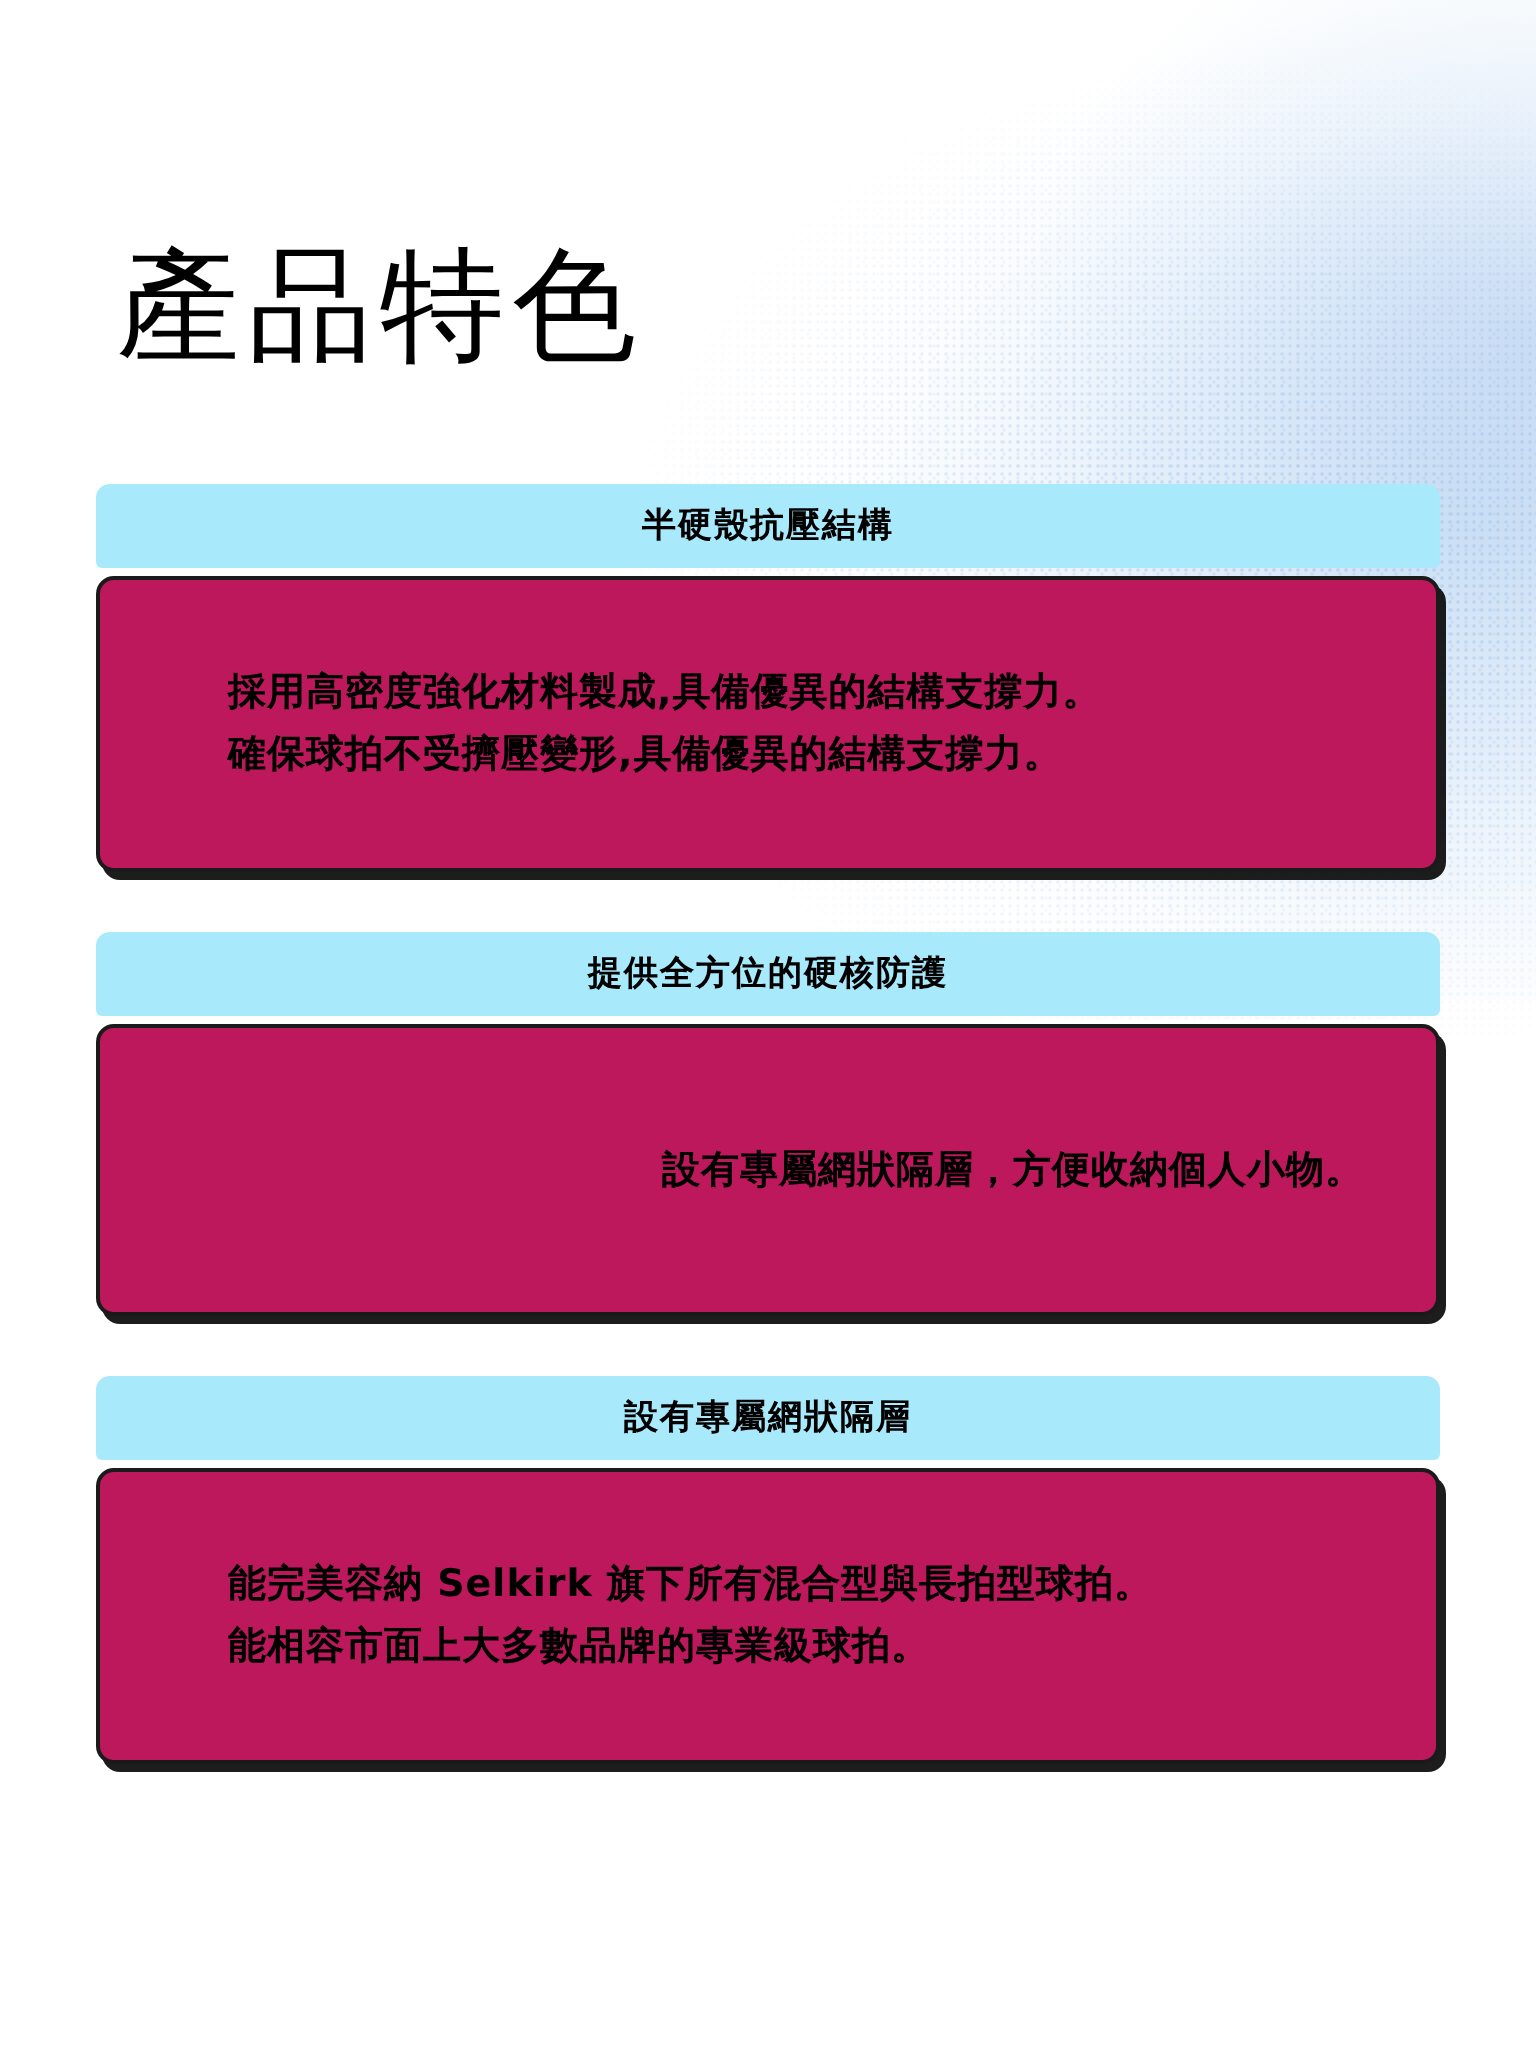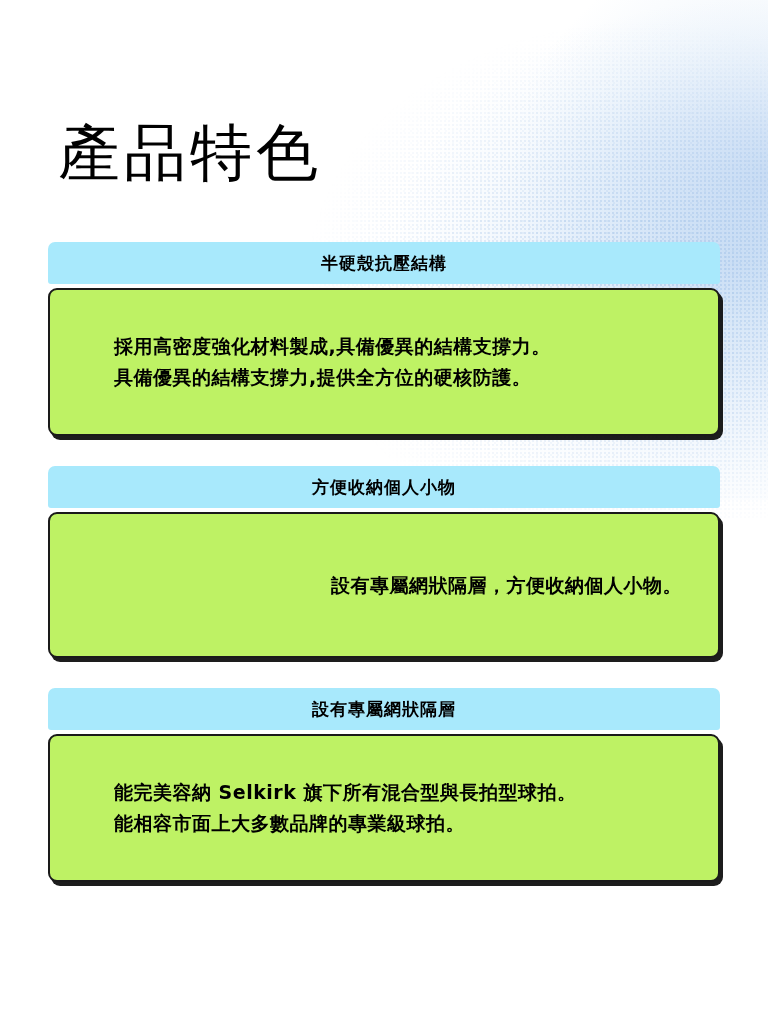--- a/index.html
+++ b/index.html
@@ -116,21 +116,21 @@
     font-family: "DejaVu Sans", "Liberation Sans", sans-serif;
     font-size: 17px;
     font-weight: 700;
     color: #000000;
     letter-spacing: 1px;
     line-height: 1;
     white-space: nowrap;
   }
 
   .feature-body {
-    background: #bef264;
+    background: #be185d;
     border: 2px solid #1a1a1a;
     border-radius: 9px;
     box-shadow: 3px 4px 0 rgba(10, 10, 10, 0.92);
     box-sizing: border-box;
     margin-top: 4px;
     display: flex;
     flex-direction: column;
     justify-content: center;
   }
   .feature-card.size-tall .feature-body { height: 148px; padding: 0 36px; }
@@ -162,27 +162,27 @@
   <h1 id="page-title">產品特色</h1>
 
   <div id="feature-list">
 
     <section class="feature-card size-tall">
       <div class="feature-header">
         <span class="feature-header-text">半硬殼抗壓結構</span>
       </div>
       <div class="feature-body">
         <div class="body-line align-left">採用高密度強化材料製成,具備優異的結構支撐力。</div>
-        <div class="body-line align-left">具備優異的結構支撐力,提供全方位的硬核防護。</div>
+        <div class="body-line align-left">確保球拍不受擠壓變形,具備優異的結構支撐力。</div>
       </div>
     </section>
 
     <section class="feature-card size-mid">
       <div class="feature-header">
-        <span class="feature-header-text">方便收納個人小物</span>
+        <span class="feature-header-text">提供全方位的硬核防護</span>
       </div>
       <div class="feature-body">
         <div class="body-line align-center">設有專屬網狀隔層，方便收納個人小物。</div>
       </div>
     </section>
 
     <section class="feature-card size-tall">
       <div class="feature-header">
         <span class="feature-header-text">設有專屬網狀隔層</span>
       </div>

